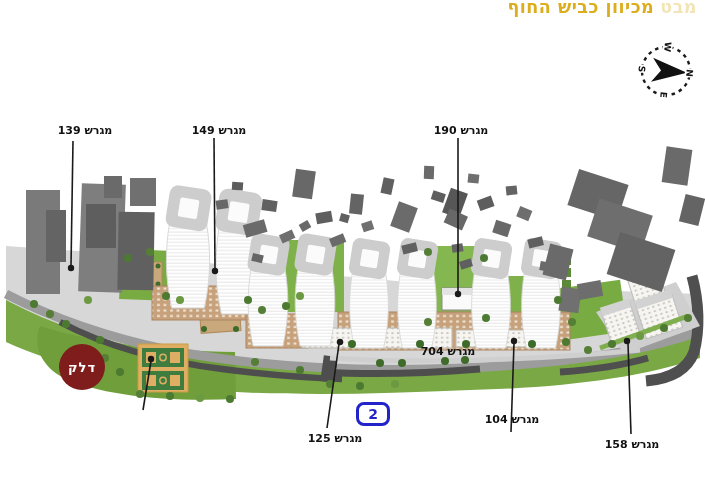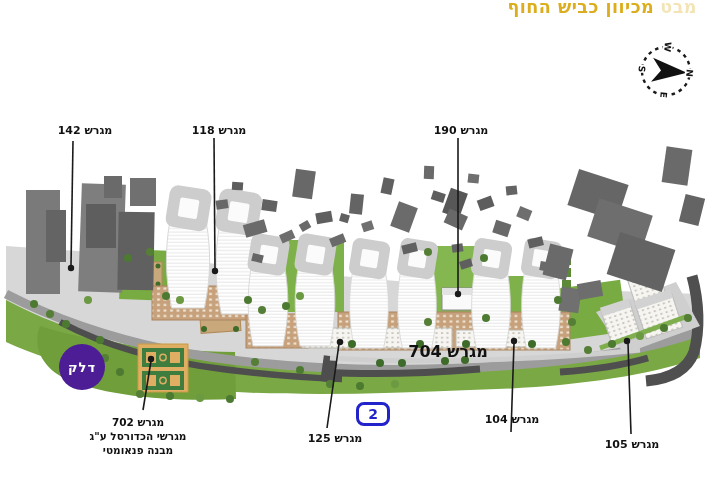--- a/index.html
+++ b/index.html
@@ -4,27 +4,27 @@
 <style>
   html,body{margin:0;padding:0;background:#fff;}
   .stage{position:relative;width:705px;height:480px;background:#ffffff;overflow:hidden;
          font-family:"DejaVu Sans",sans-serif;}
   svg.map{position:absolute;left:0;top:0;width:705px;height:480px;}
   .title{position:absolute;top:-3px;right:8px;direction:rtl;font-weight:bold;
          font-size:17.5px;letter-spacing:.5px;color:#dcae1f;white-space:nowrap;}
   .title .faded{opacity:.32;margin-left:6px;}
   .plabel{position:absolute;transform:translateX(-50%);direction:rtl;text-align:center;
           font-weight:bold;font-size:11px;color:#111;white-space:nowrap;line-height:14px;}
-  .plabel.onmap{font-size:16px;}
+  .plabel.onmap{font-size:11px;}
   .route-badge{position:absolute;left:356px;top:402px;width:34px;height:24px;background:#fff;
           border:3px solid #2323cb;border-radius:8px;box-sizing:border-box;
           display:flex;align-items:center;justify-content:center;
           font-weight:bold;font-size:14px;color:#2323cb;}
   .delek{position:absolute;left:59px;top:344px;width:46px;height:46px;border-radius:50%;
-          background:#4c1d95;display:flex;align-items:center;justify-content:center;
+          background:#7f1d1d;display:flex;align-items:center;justify-content:center;
           color:#fff;font-weight:bold;font-size:13px;direction:rtl;letter-spacing:1px;}
 </style>
 </head>
 <body>
 
 <div class="stage">
 
 <svg class="map" viewBox="0 0 705 480">
   <defs>
     <pattern id="floors" width="6" height="3.6" patternUnits="userSpaceOnUse">
@@ -278,32 +278,27 @@
           <circle cx="627" cy="341" r="3.2" fill="#1a1a1a" stroke="none"></circle>
           <line x1="628" y1="343" x2="631" y2="434"></line>
         </g>
   </g>
 </svg>
 
   <div class="title" dir="rtl">
     <span class="faded">מבט</span><span>מכיוון כביש החוף</span>
   </div>
 
-  <div class="plabel" style="left:85px;top:124px">מגרש 142</div>
-  <div class="plabel" style="left:219px;top:124px">מגרש 118</div>
+  <div class="plabel" style="left:85px;top:124px">מגרש 139</div>
+  <div class="plabel" style="left:219px;top:124px">מגרש 149</div>
   <div class="plabel" style="left:461px;top:124px">מגרש 190</div>
   <div class="plabel onmap" style="left:448px;top:345px">מגרש 704</div>
   <div class="plabel" style="left:335px;top:432px">מגרש 125</div>
   <div class="plabel" style="left:512px;top:413px">מגרש 104</div>
-  <div class="plabel" style="left:632px;top:438px">מגרש 105</div>
-  <div class="plabel" style="left:138px;top:415px;font-size:10.5px">
-    <div>מגרש 702</div>
-    <div>מגרשי הכדורסל ע"ג</div>
-    <div>מבנה פנאומטי</div>
-  </div>
+  <div class="plabel" style="left:632px;top:438px">מגרש 158</div>
 
   <div class="route-badge">
     <span>2</span>
   </div>
 
   <div class="delek">
     <span>דלק</span>
   </div>
 
 </div>

